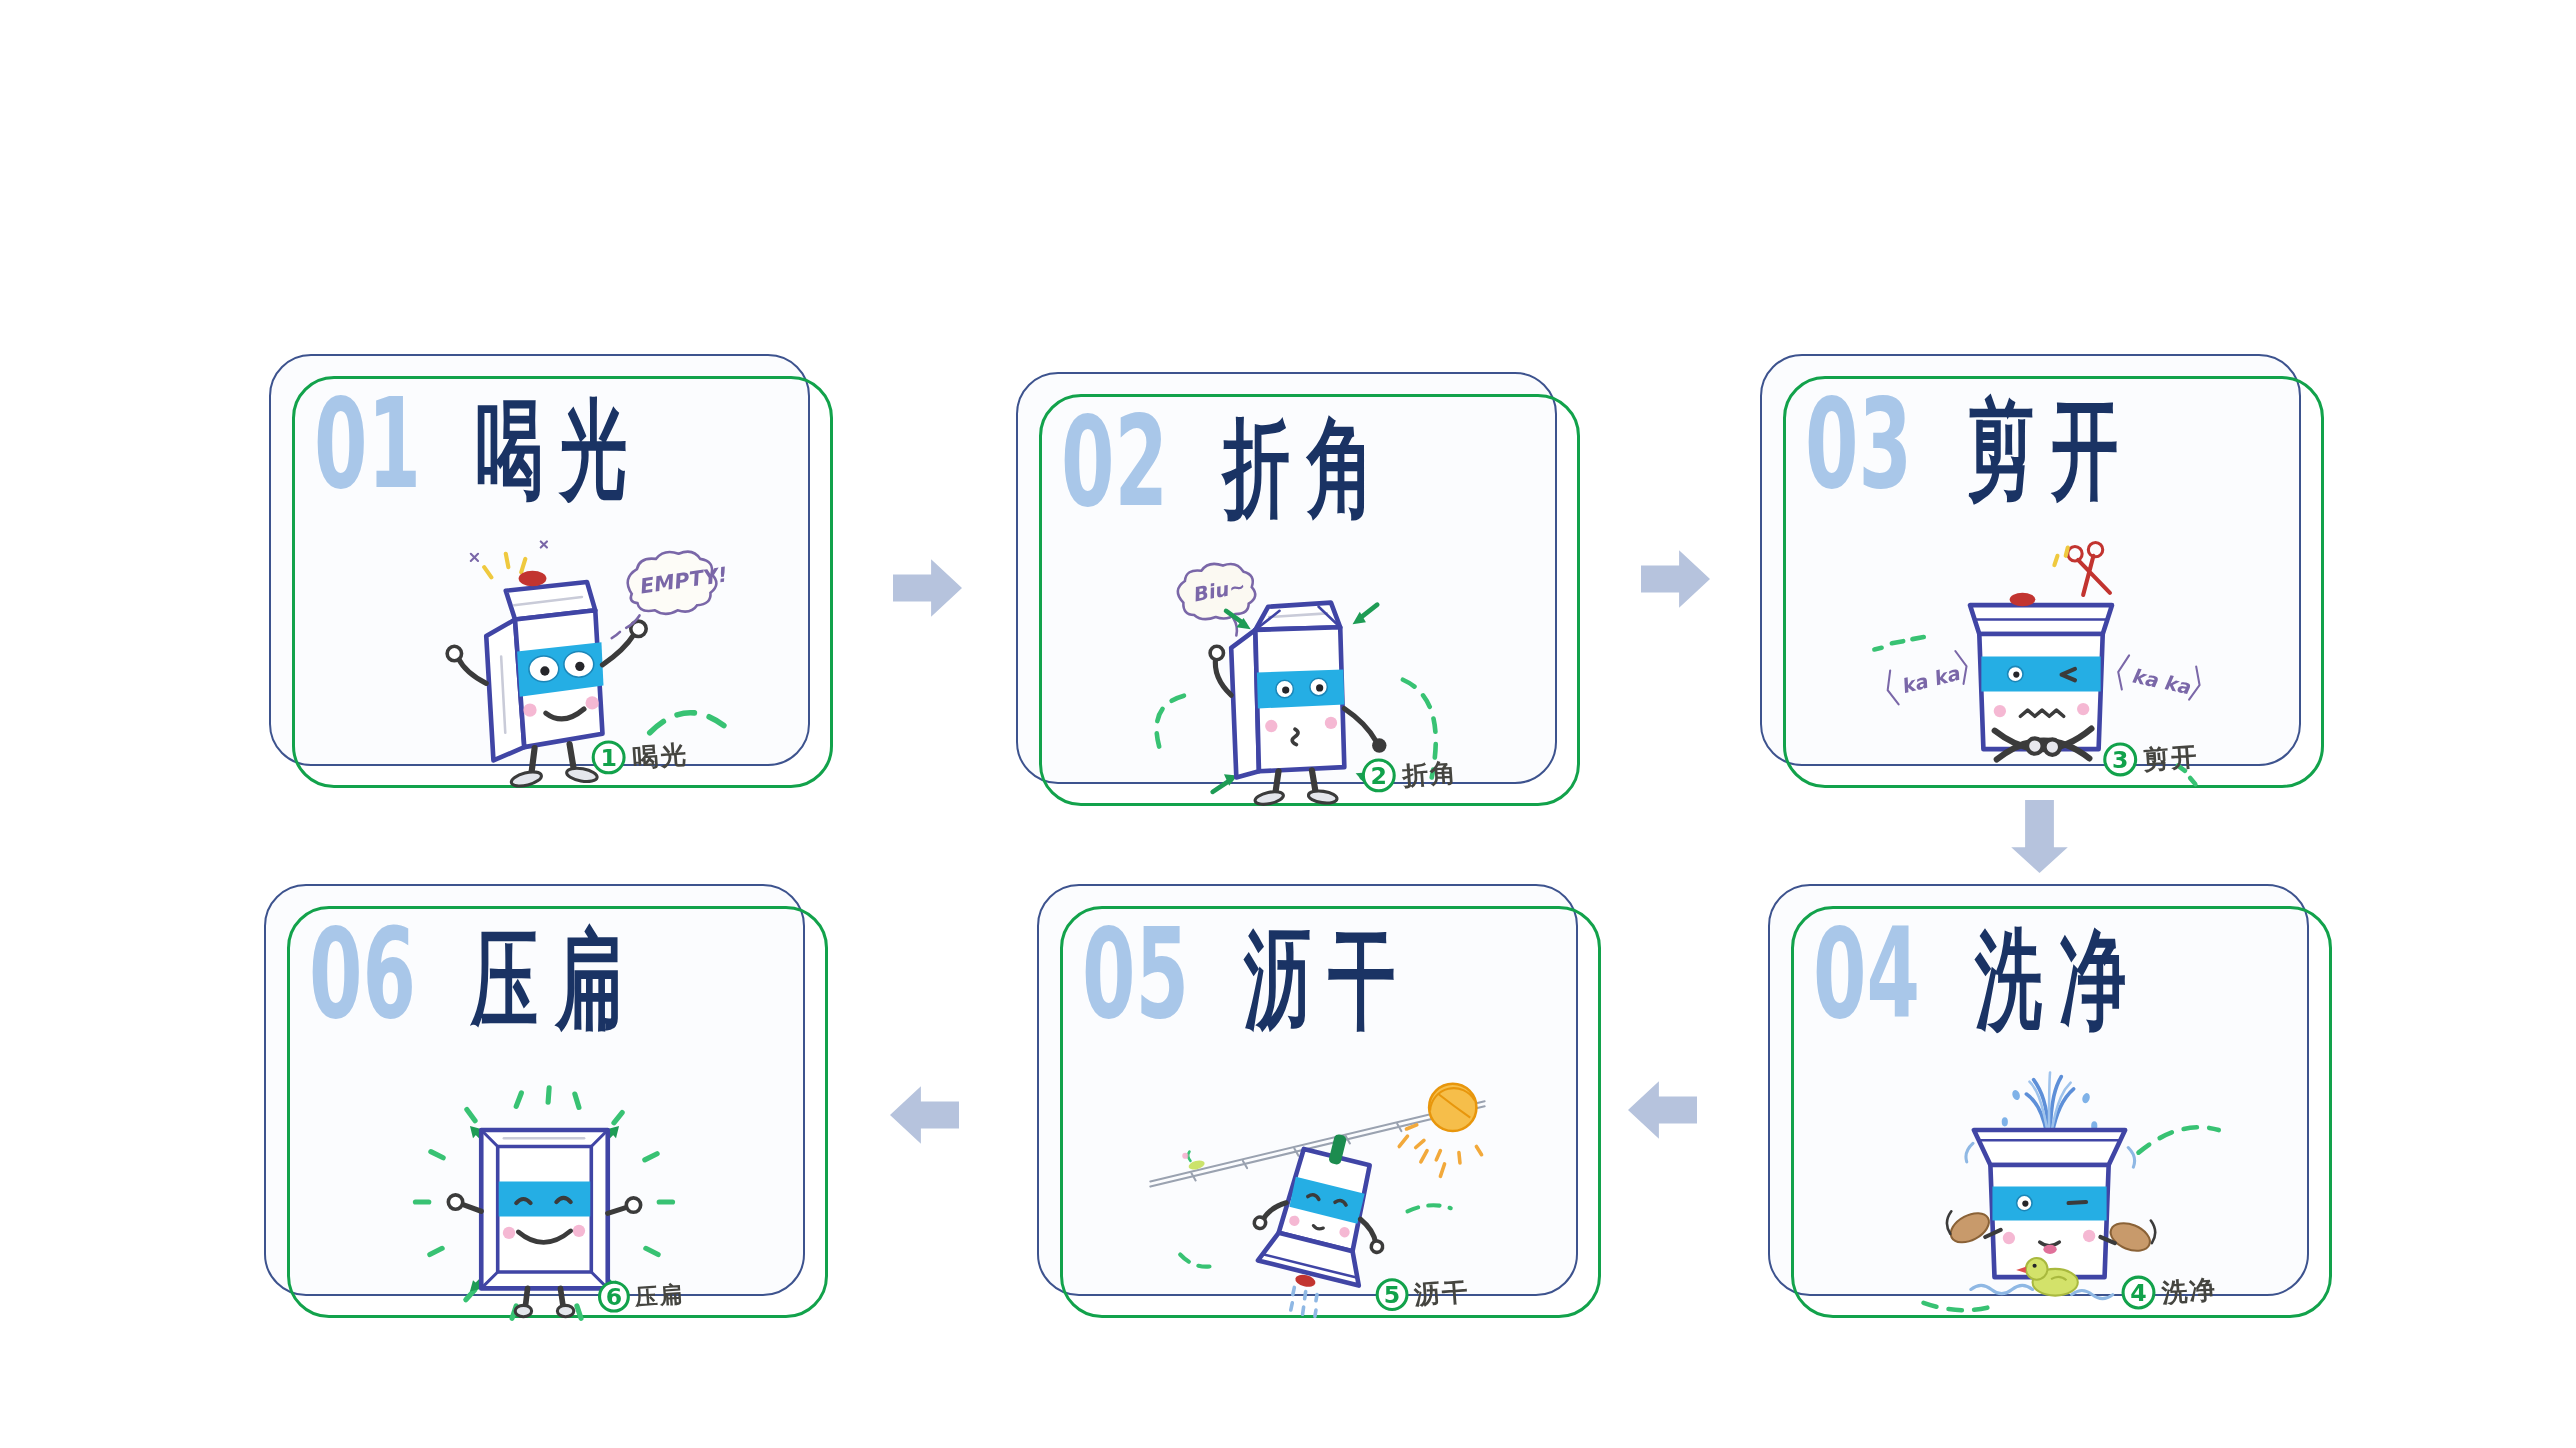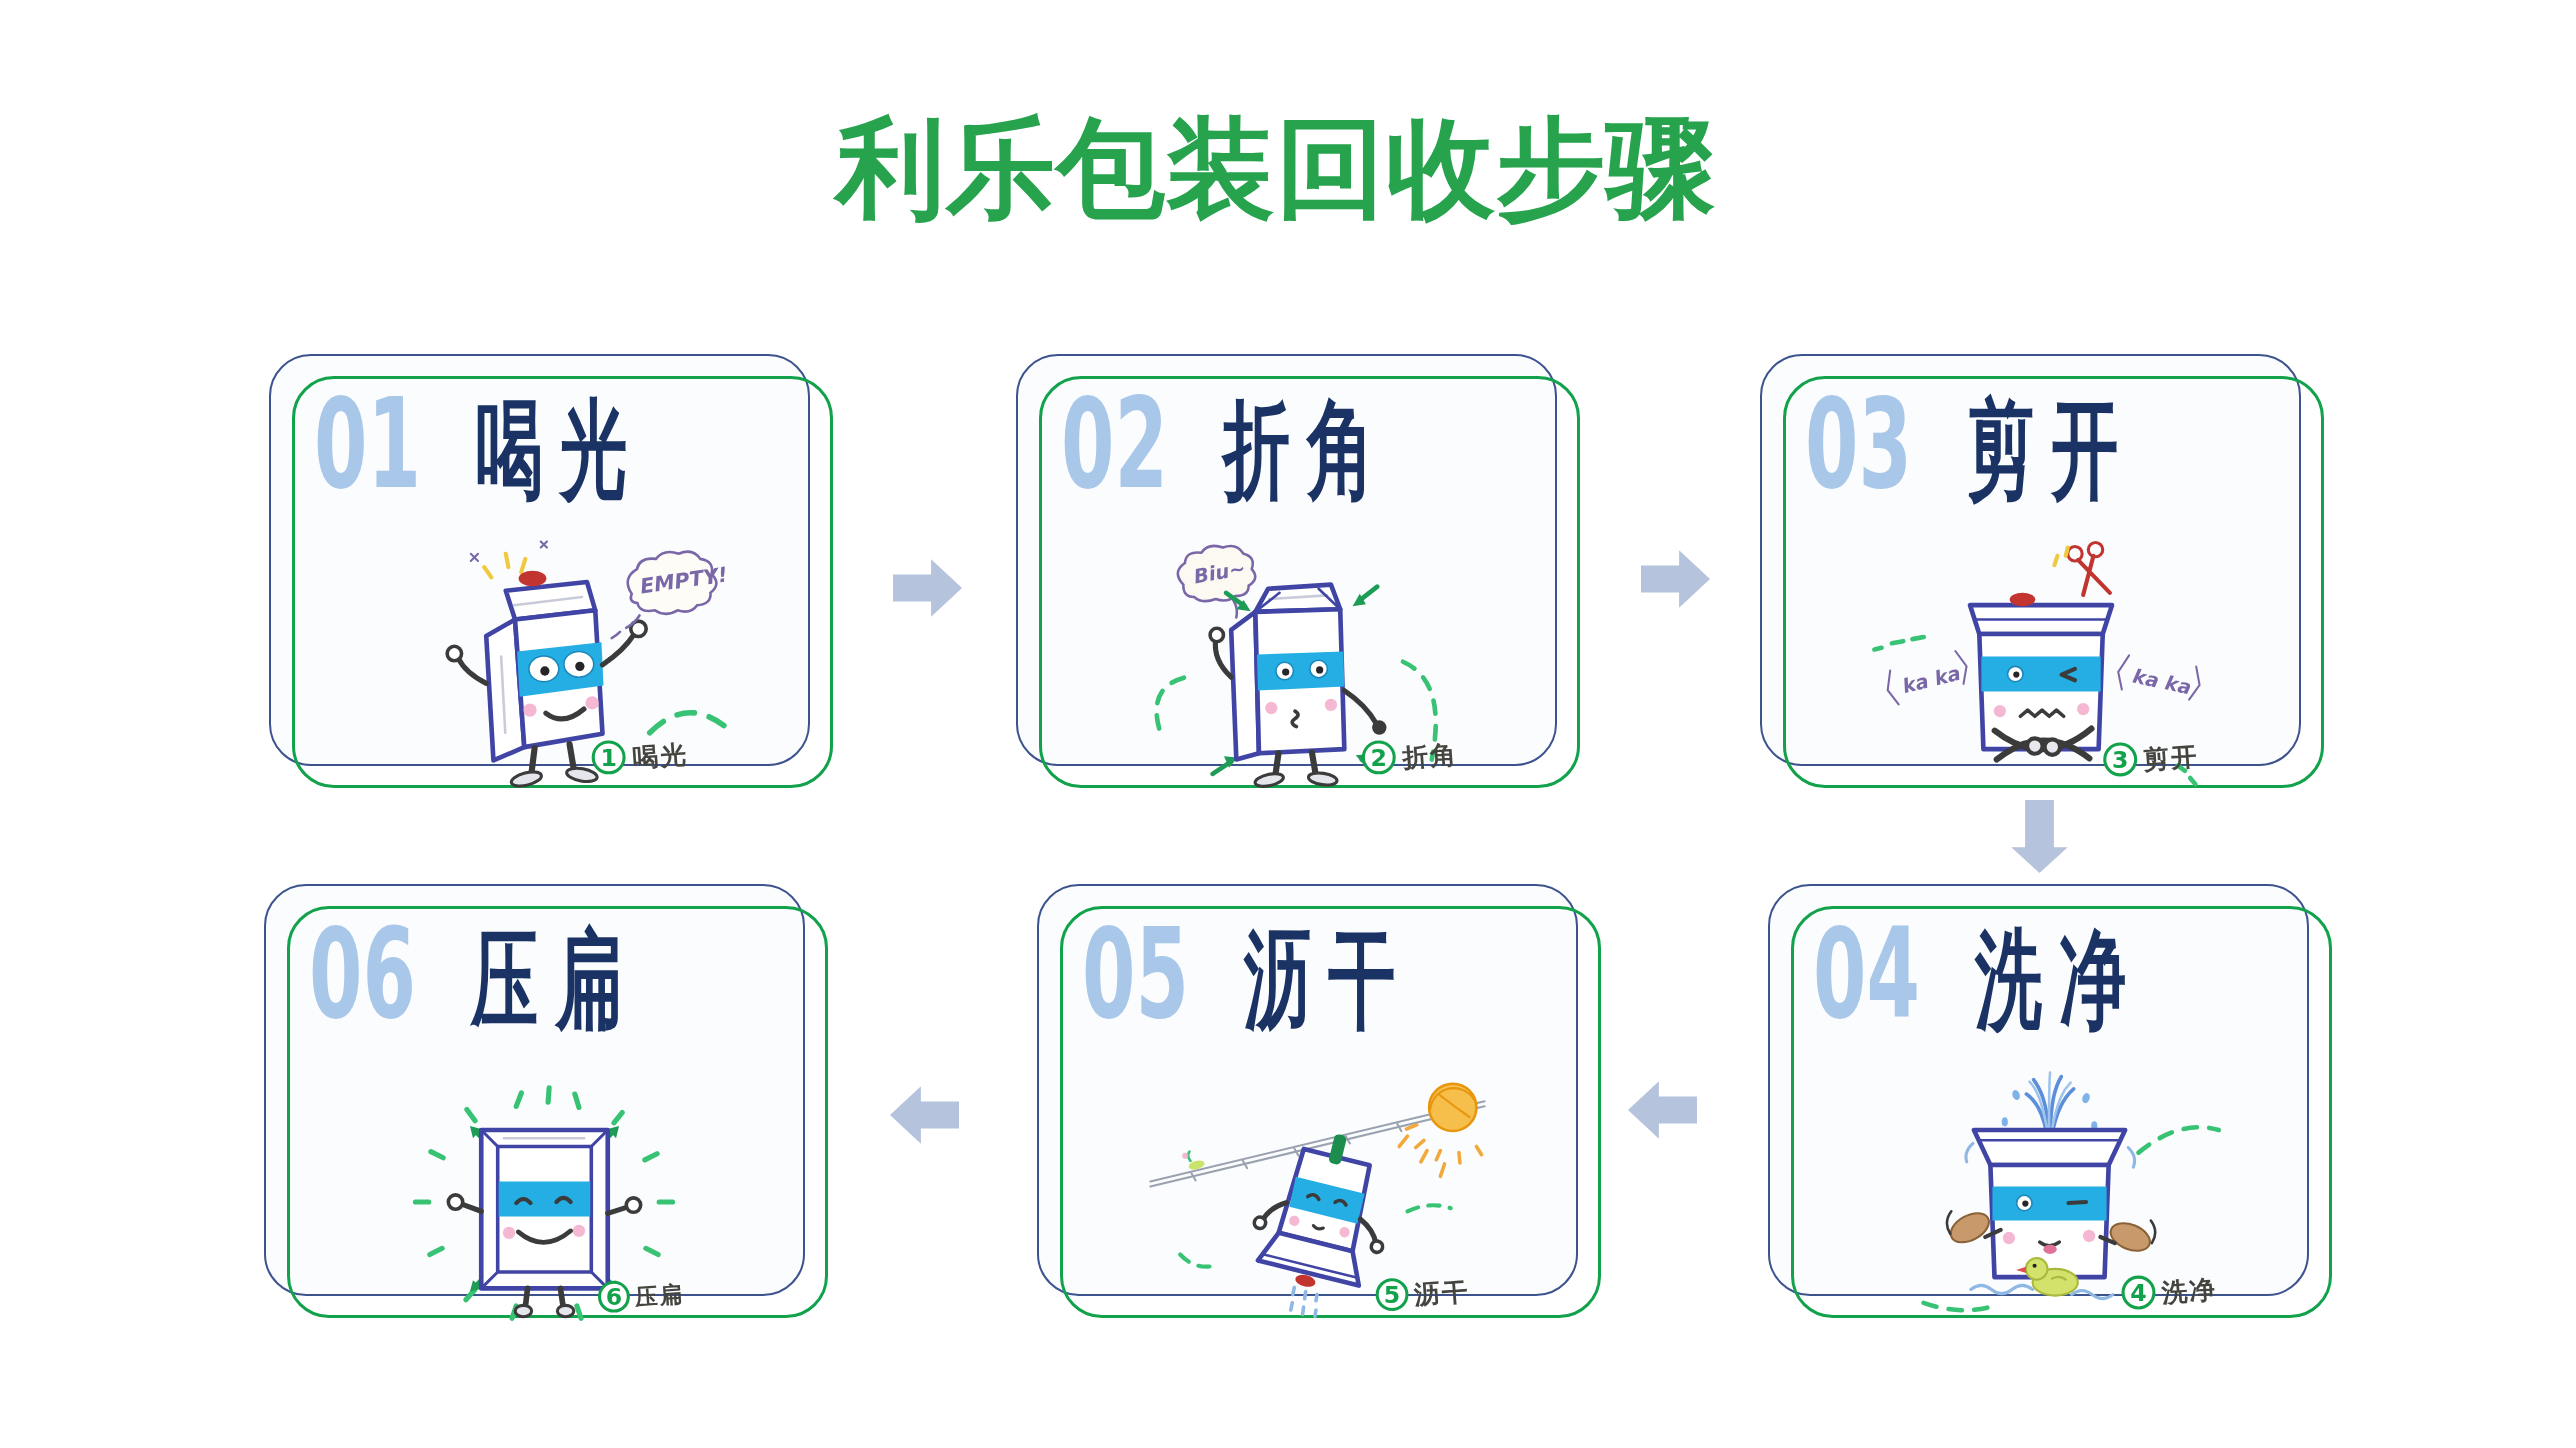--- a/index.html
+++ b/index.html
@@ -65,21 +65,20 @@
   svg .sunray { stroke:#F2A93B; stroke-width:7; fill:none; stroke-linecap:round; }
   svg .pin    { fill:#1C8C4F; }
   svg .shoe   { fill:#E4E6EC; stroke:#3B3B3B; stroke-width:6; }
   svg .white-line { stroke:#C9CBD8; stroke-width:5; fill:none; stroke-linecap:round; }
 </style>
 </head>
 <body>
 
 <div class="stage">
 
-  <div class="title">利乐包装回收步骤</div>
 
   <div class="card" style="left:269px; top:354px;">
     <div class="rect navy"></div>
     <div class="rect green"></div>
     <div class="num">01</div>
     <div class="step-label">喝光</div>
     <svg class="sketch" viewBox="0 0 770 490">
       <path class="yellow" d="M258,78 L272,98 M300,52 L305,78 M338,62 L330,88"></path>
       <path class="purple" style="stroke-width:4" d="M232,52 l14,14 M246,52 l-14,14 M368,28 l12,12 M380,28 l-12,12"></path>
       <g>
@@ -112,21 +111,21 @@
       </g>
       <path class="gdash" d="M580,400 Q650,330 724,386"></path>
       <g>
         <circle class="cap-circle" cx="500" cy="448" r="30"></circle>
         <text class="cap-num" x="500" y="464">1</text>
         <text class="cap-text" x="548" y="466" transform="rotate(-4 548 466)">喝光</text>
       </g>
     </svg>
   </div>
 
-  <div class="card" style="left:1016px; top:354px;">
+  <div class="card" style="left:1016px; top:372px;">
     <div class="rect navy"></div>
     <div class="rect green"></div>
     <div class="num">02</div>
     <div class="step-label">折角</div>
     <svg class="sketch" viewBox="0 0 770 490">
       <g>
         <path class="purple" style="fill:#FBF9F2" d="M165,112 Q142,88 168,70 Q170,46 200,50 Q214,30 242,40 Q268,30 282,52 Q306,58 298,82 Q314,100 292,114 Q292,134 266,134 Q250,148 228,140 Q202,150 186,136 Q164,136 165,112 Z"></path>
         <path class="purple" d="M262,142 q10,16 6,34"></path>
         <text class="ptext" style="font-size:38px" x="186" y="104" transform="rotate(-10 220 95)">Biu~</text>
       </g>

